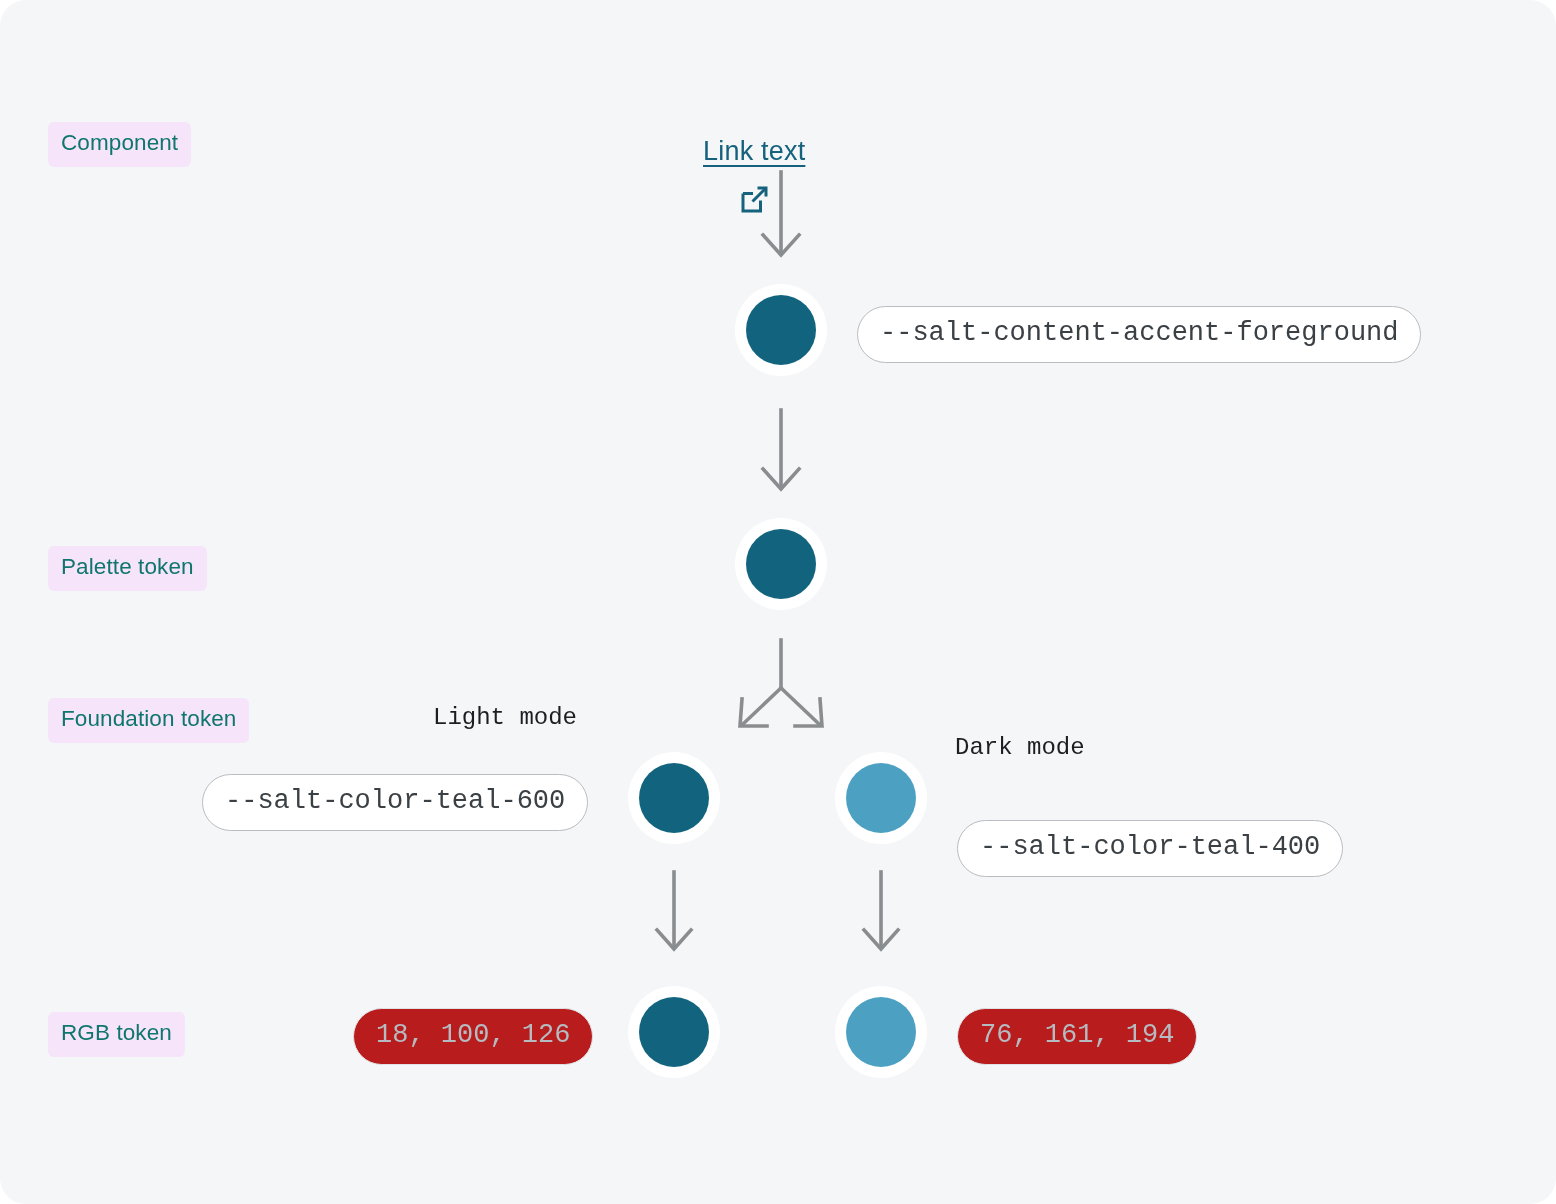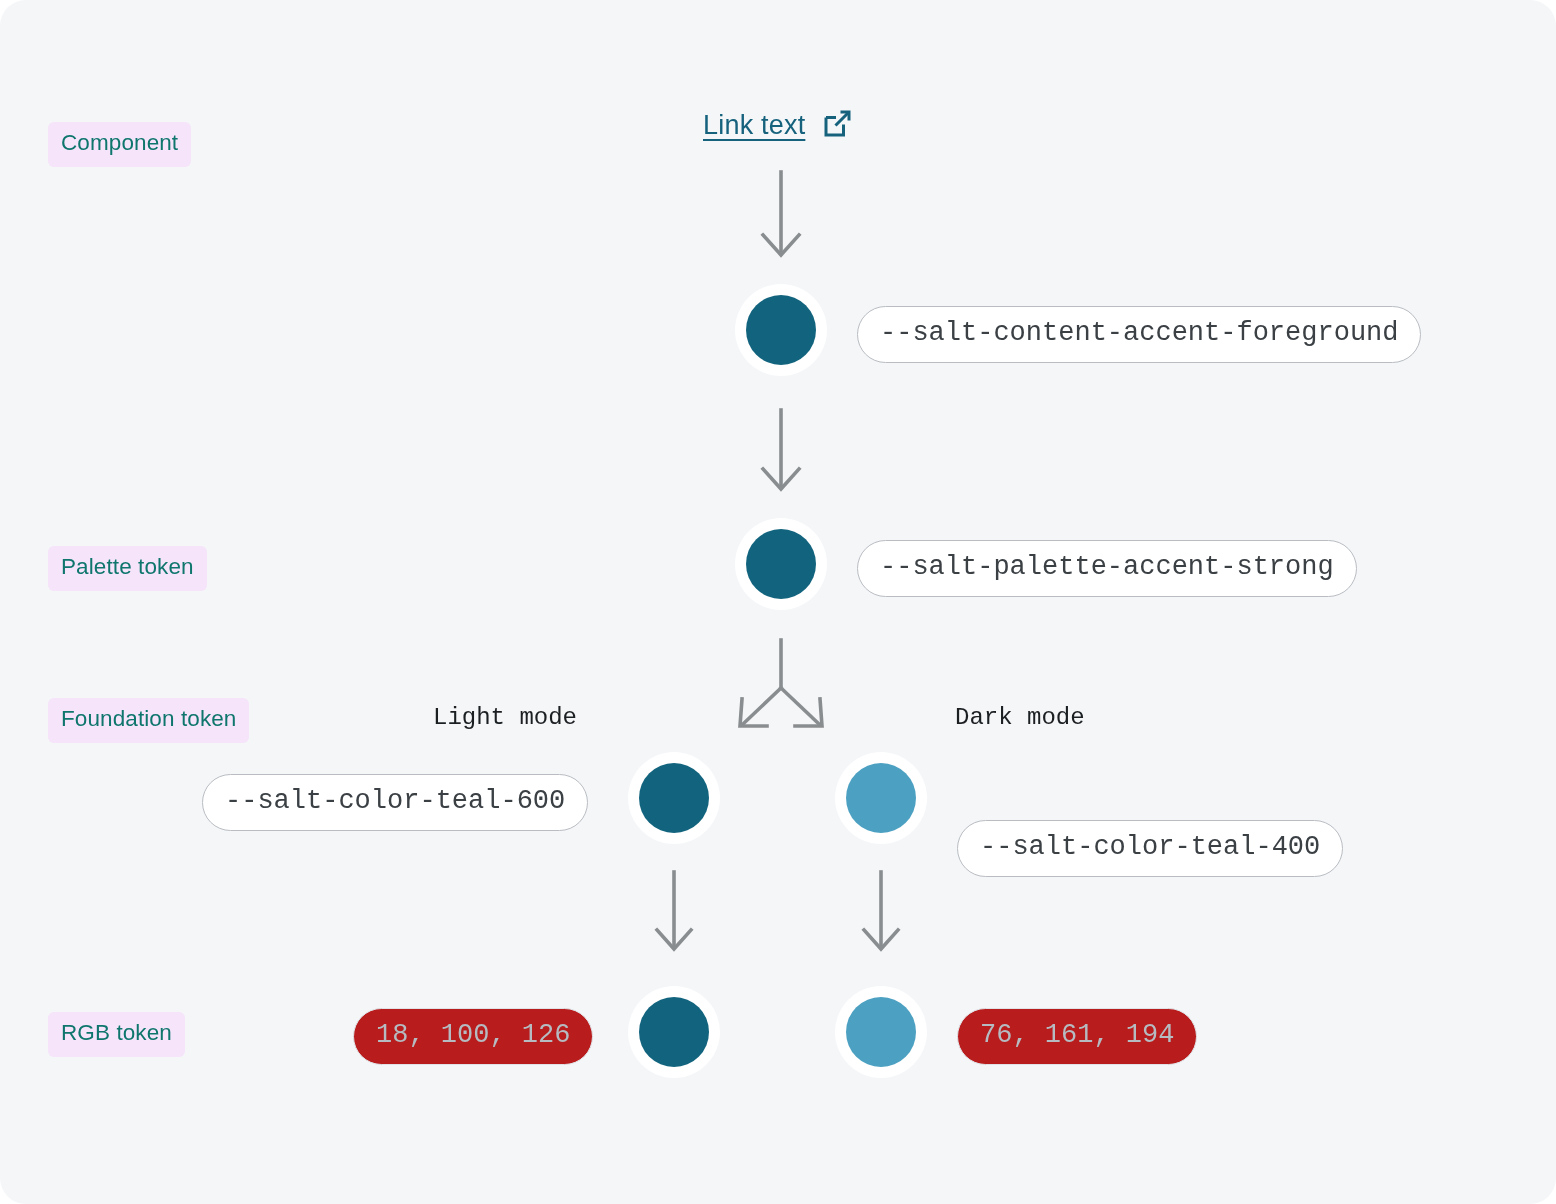--- a/index.html
+++ b/index.html
@@ -165,21 +165,21 @@
   </div>
 
   <div class="row-badge" style="left:48px; top:698px;">
     <span>Foundation token</span>
   </div>
 
   <div class="row-badge" style="left:48px; top:1012px;">
     <span>RGB token</span>
   </div>
 
-  <div class="link-wrap" style="left:703px; top:108px;">
+  <div class="link-wrap" style="left:703px; top:136px;flex-direction:column;">
     <span class="link-text">Link text</span>
     <span class="ext-icon">
       <svg width="31" height="31" viewBox="0 0 31 31" fill="none">
         <path d="M4 9.5 V27 H21.5 V16.5" stroke="#16627d" stroke-width="3" fill="none"></path>
         <path d="M4 9.5 H14" stroke="#16627d" stroke-width="3"></path>
         <path d="M18.5 4 H27 V12.5" stroke="#16627d" stroke-width="3" fill="none"></path>
         <path d="M26 5 L13.5 17.5" stroke="#16627d" stroke-width="3"></path>
       </svg>
     </span>
   </div>
@@ -187,28 +187,25 @@
   <div class="swatch" style="left:735px; top:284px;">
     <span class="dot" style="background:#12647e"></span>
   </div>
   <div class="pill" style="left:857px; top:306px;">
     <span>--salt-content-accent-foreground</span>
   </div>
 
   <div class="swatch" style="left:735px; top:518px;">
     <span class="dot" style="background:#12647e"></span>
   </div>
-  <div class="pill" style="left:857px; top:540px;">
-    <span>--salt-palette-accent-strong</span>
-  </div>
 
   <div class="mode-label" style="left:433px; top:706px;">
     <span>Light mode</span>
   </div>
-  <div class="mode-label" style="left:955px; top:706px;">
+  <div class="mode-label" style="left:955px; top:736px;">
     <span>Dark mode</span>
   </div>
 
   <div class="pill" style="left:202px; top:774px;">
     <span>--salt-color-teal-600</span>
   </div>
   <div class="swatch" style="left:628px; top:752px;">
     <span class="dot" style="background:#12647e"></span>
   </div>
 

